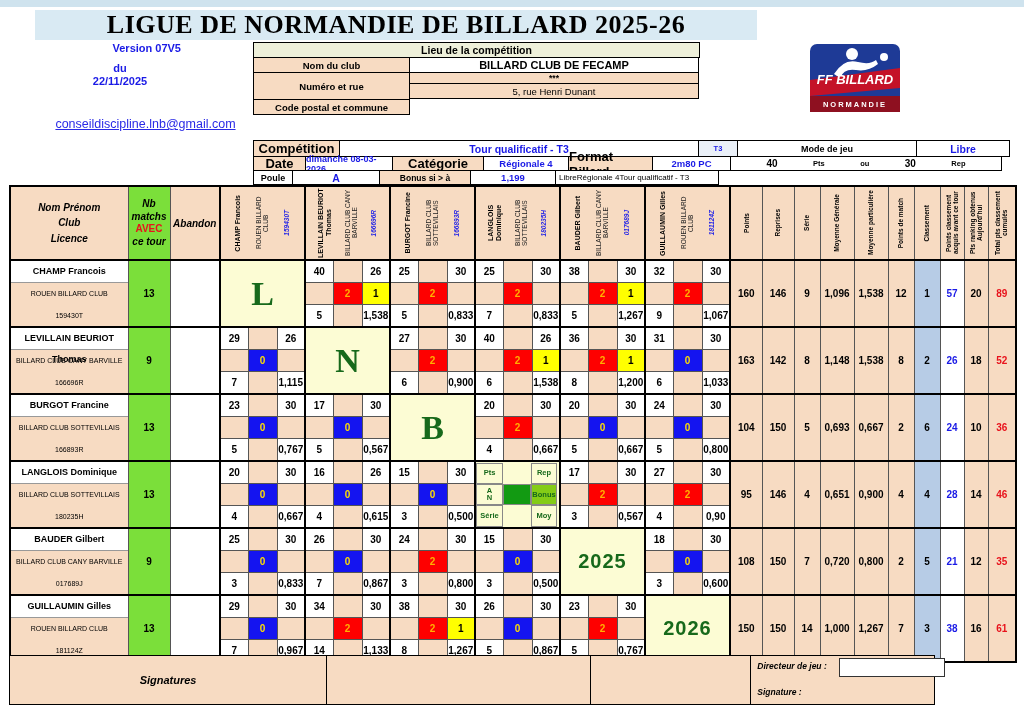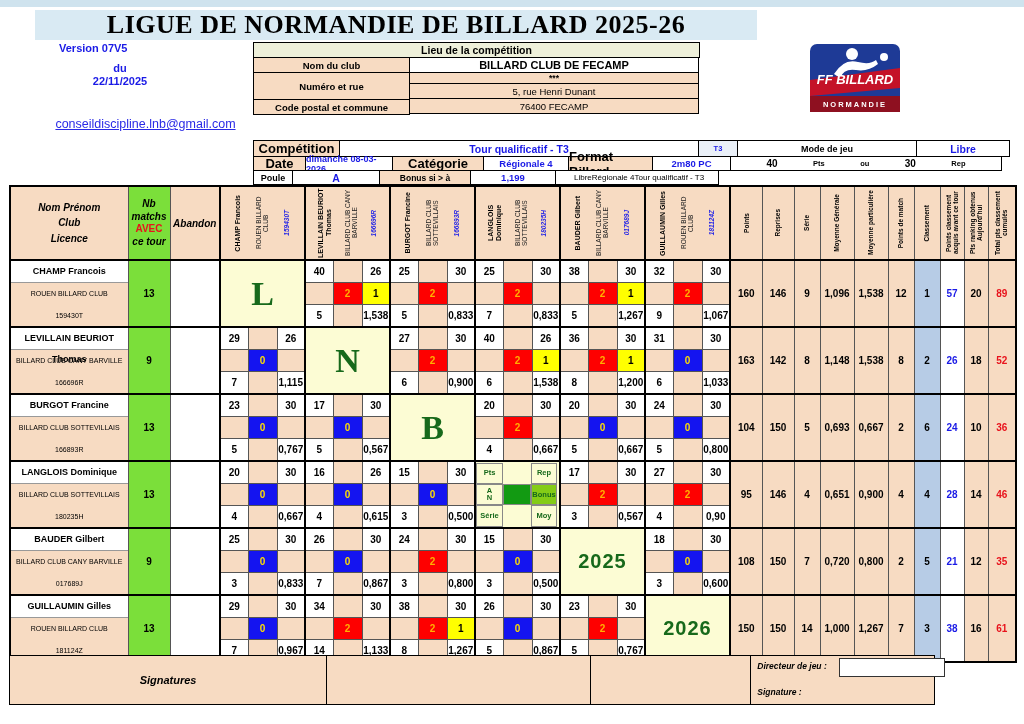--- a/index.html
+++ b/index.html
@@ -8,21 +8,21 @@
   .abs{position:absolute;}
 
   
   .topstrip{left:0;top:0;width:1024px;height:7px;background:#cfe3ee;}
   .titlebar{left:35px;top:10px;width:722px;height:30px;background:#d9eaf3;
     display:flex;align-items:center;justify-content:center;
     font-family:"Liberation Serif",serif;font-weight:900;font-size:26px;letter-spacing:.5px;}
 
   
   .bluetxt{color:#1a1ae6;font-weight:bold;}
-  .version{left:59px;top:42px;width:150px;text-align:left;font-size:11px;}
+  .version{left:31px;top:42px;width:150px;text-align:right;font-size:11px;}
   .du{left:45px;top:62px;width:150px;text-align:center;font-size:11px;}
   .dater{left:45px;top:75px;width:150px;text-align:center;font-size:11px;}
   .email{left:28px;top:117px;width:235px;text-align:center;font-size:12.5px;
          color:#2a2ae6;text-decoration:underline;cursor:pointer;}
 
   
   .venue{left:253px;top:42px;width:447px;font-size:9.5px;}
   .vrow{display:flex;}
   .vcell{border:1px solid #000;box-sizing:border-box;display:flex;align-items:center;justify-content:center;margin-top:-1px;}
   .vhead{width:447px;height:16px;background:#eef0da;font-weight:bold;font-size:10.5px;margin-top:0;}
@@ -30,21 +30,21 @@
   .vval{width:290px;margin-left:-1px;background:#f7dbc2;}
   .vwhite{background:#fff;font-weight:bold;font-size:11px;}
 
   
   .crow{display:flex;position:absolute;}
   .ccell{border:1px solid #000;box-sizing:border-box;display:flex;align-items:center;justify-content:center;margin-left:-1px;background:#fff;}
   .clab{background:#f7dbc2;font-weight:bold;font-size:13px;}
   .cwlab{background:#fff;font-weight:bold;font-size:9px;}
   .cval{color:#1a1ae6;font-weight:bold;font-size:10.5px;background:#fff;}
   .badge{background:#eaf0f8;color:#1a1ae6;font-size:7.5px;font-weight:bold;}
-  .codecell{font-size:8px;justify-content:flex-start;padding-left:18px;}
+  .codecell{font-size:8px;justify-content:flex-start;padding-left:3px;}
   .dist{justify-content:space-evenly;font-size:7.5px;font-weight:bold;}
   .dist b{font-size:10px;}
 
   
   .logo{left:810px;top:44px;width:90px;height:68px;}
 
   
   table.score{border-collapse:collapse;table-layout:fixed;border:2px solid #000;background:#f7dbc2;}
   table.score td,table.score th{border:1px solid #555;padding:0;overflow:hidden;
     font-size:10px;text-align:center;vertical-align:middle;}
@@ -116,21 +116,20 @@
     <div class="vrow">
       <div>
         <div class="vcell vlab" style="height:16px">Nom du club</div>
         <div class="vcell vlab" style="height:28px">Numéro et rue</div>
         <div class="vcell vlab" style="height:16px">Code postal et commune</div>
       </div>
       <div>
         <div class="vcell vval vwhite" style="height:16px">BILLARD CLUB DE FECAMP</div>
         <div class="vcell vval" style="height:12px;font-weight:bold;font-size:8.5px">***</div>
         <div class="vcell vval" style="height:16px">5, rue Henri Dunant</div>
-        <div class="vcell vval" style="height:16px">76400   FECAMP</div>
       </div>
     </div>
   </div>
 
   <div class="abs logo">
     <svg width="90" height="68" viewBox="0 0 90 68">
       <rect x="0" y="0" width="90" height="68" rx="7" fill="#1e3a96"></rect>
       <circle cx="74" cy="13" r="4" fill="#fff"></circle>
       <circle cx="42" cy="10" r="6" fill="#fff"></circle>
       <path d="M24,30 Q34,14 48,18 Q60,21 66,16 L68,20 Q58,28 46,26 Q34,24 30,34 Z" fill="#fff"></path>

